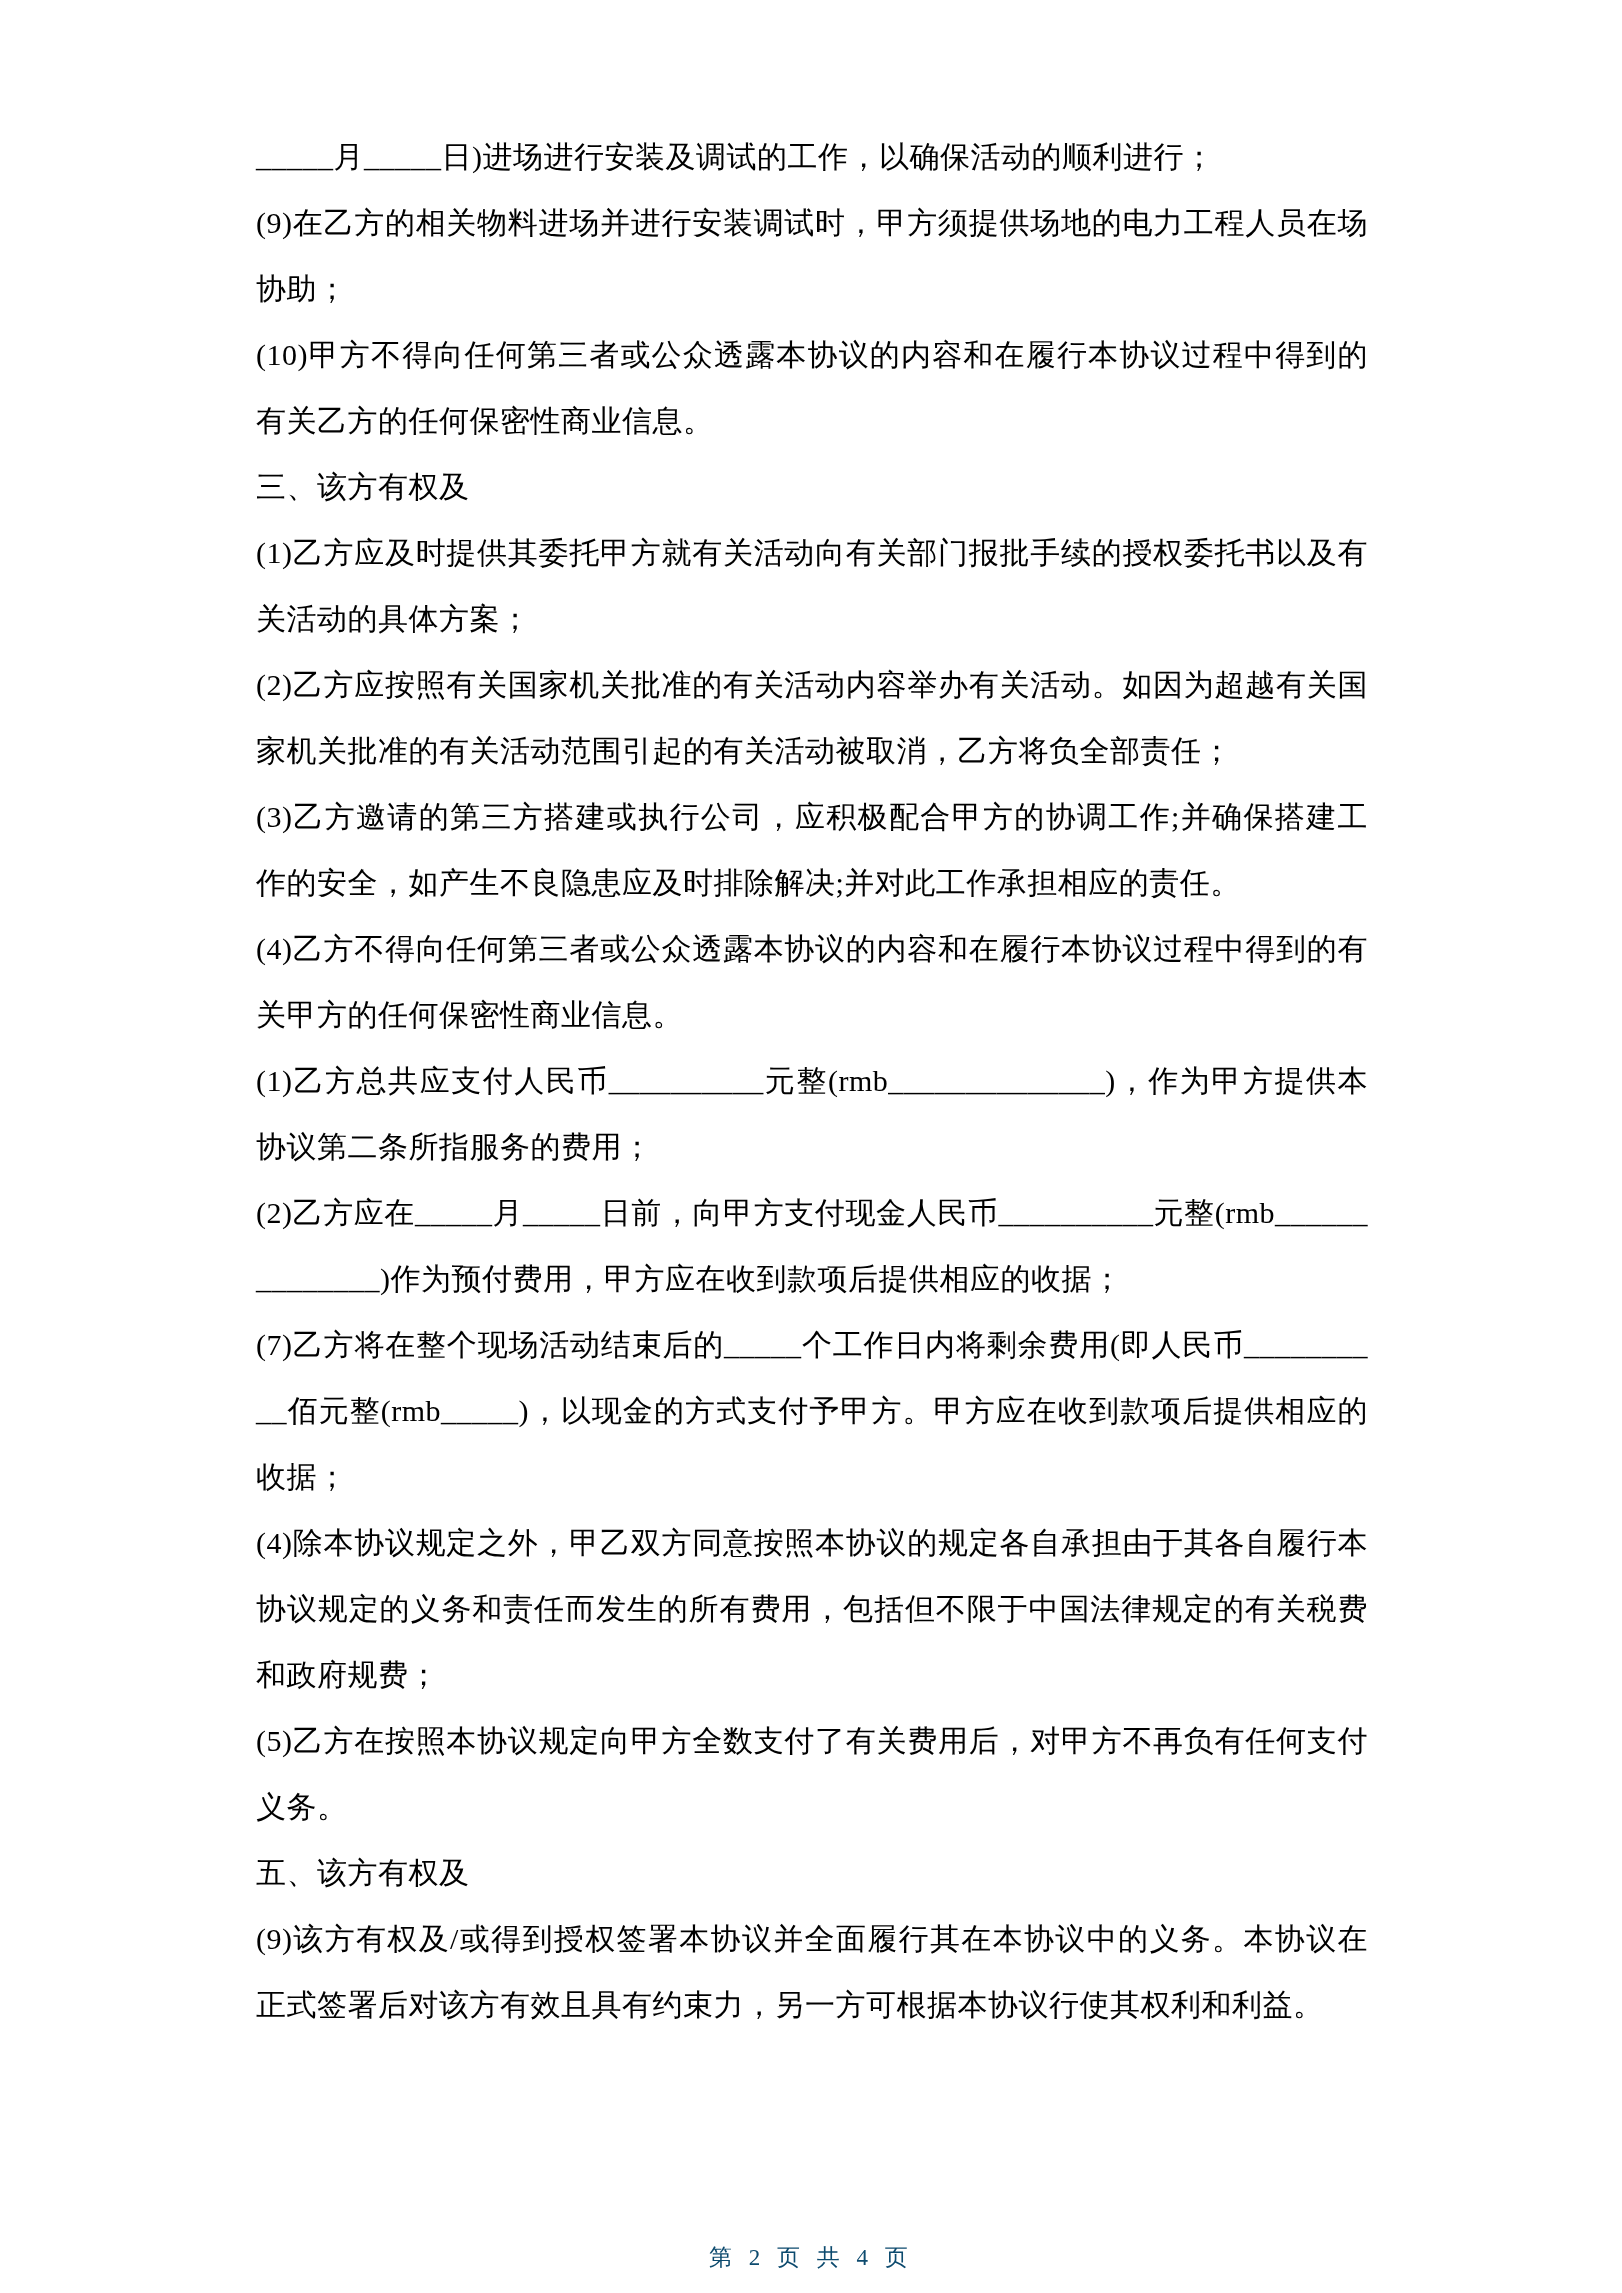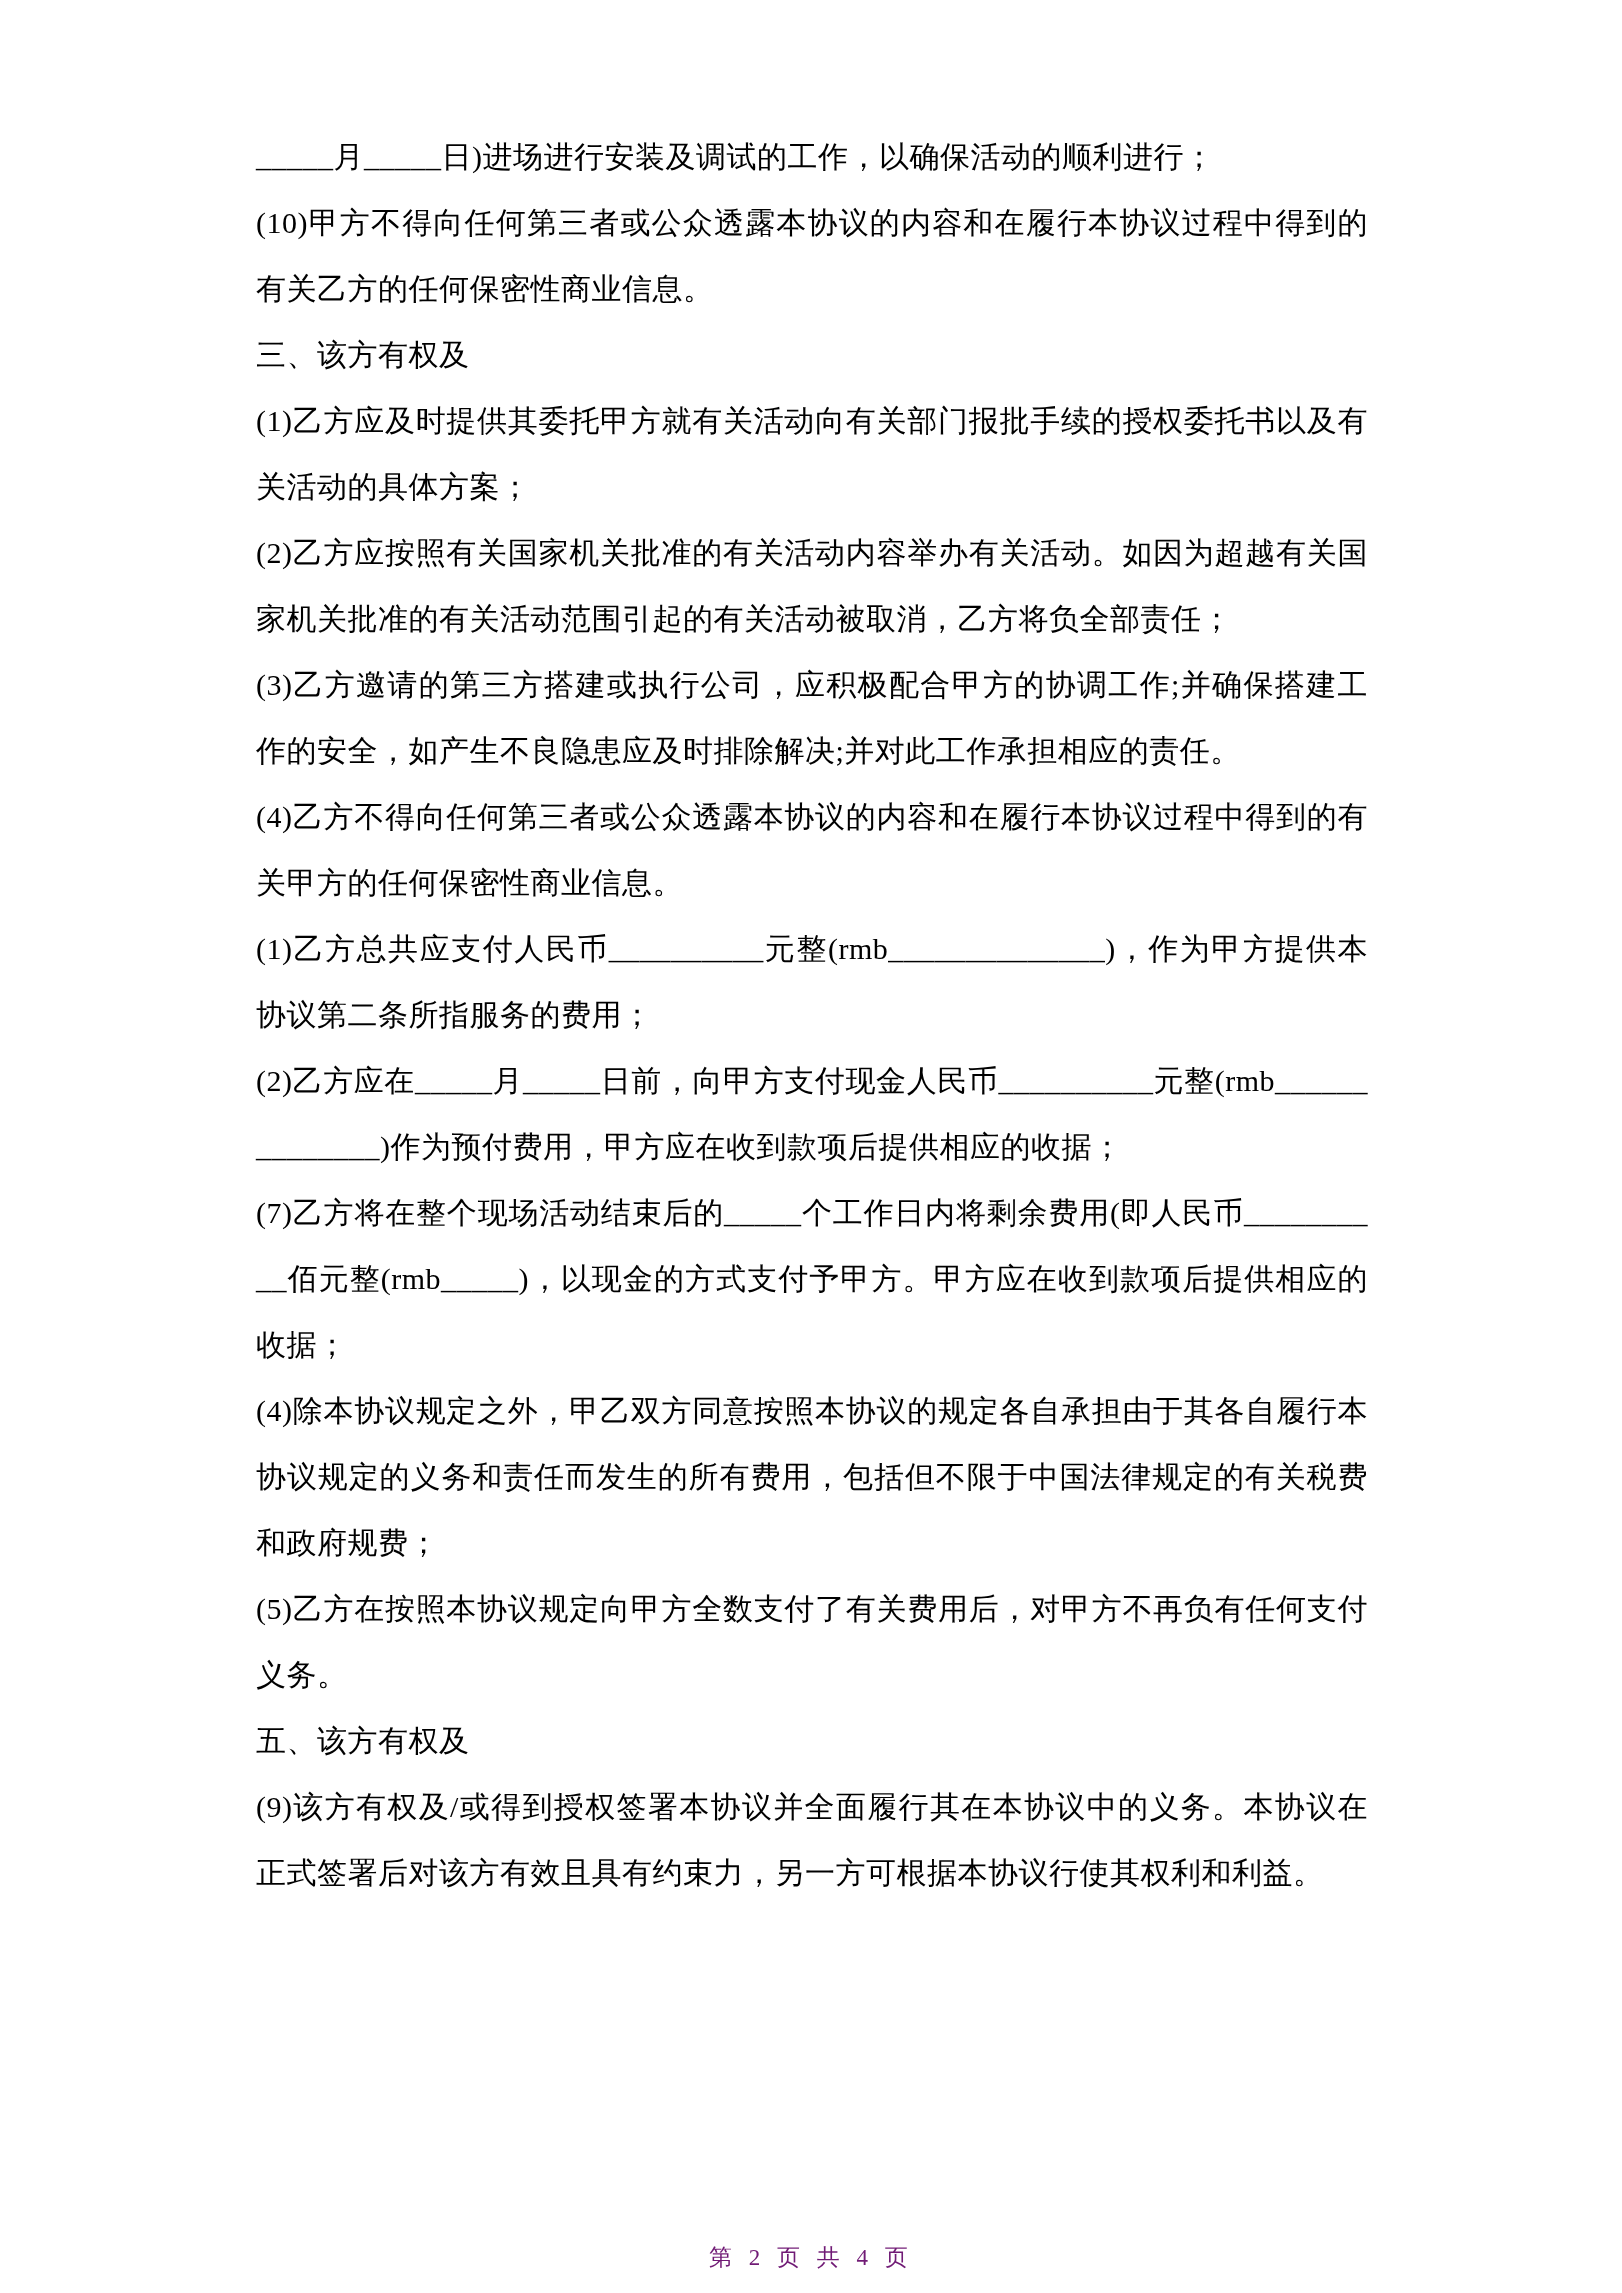--- a/index.html
+++ b/index.html
@@ -33,29 +33,30 @@
     text-align: left;
   }
   .footer {
     position: absolute;
     left: 0;
     bottom: 38px;
     width: 100%;
     text-align: center;
     font-size: 23px;
     letter-spacing: 5.5px;
-    color: #701a75;
+    color: #0c4a6e;
   }
 </style>
 </head>
 <body>
 
 <div class="page">
   <div class="content">
     <p>_____月_____日)进场进行安装及调试的工作，以确保活动的顺利进行；</p>
+    <p>(9)在乙方的相关物料进场并进行安装调试时，甲方须提供场地的电力工程人员在场协助；</p>
     <p>(10)甲方不得向任何第三者或公众透露本协议的内容和在履行本协议过程中得到的有关乙方的任何保密性商业信息。</p>
     <p class="heading">三、该方有权及</p>
     <p>(1)乙方应及时提供其委托甲方就有关活动向有关部门报批手续的授权委托书以及有关活动的具体方案；</p>
     <p>(2)乙方应按照有关国家机关批准的有关活动内容举办有关活动。如因为超越有关国家机关批准的有关活动范围引起的有关活动被取消，乙方将负全部责任；</p>
     <p>(3)乙方邀请的第三方搭建或执行公司，应积极配合甲方的协调工作;并确保搭建工作的安全，如产生不良隐患应及时排除解决;并对此工作承担相应的责任。</p>
     <p>(4)乙方不得向任何第三者或公众透露本协议的内容和在履行本协议过程中得到的有关甲方的任何保密性商业信息。</p>
     <p>(1)乙方总共应支付人民币__________元整(rmb______________)，作为甲方提供本协议第二条所指服务的费用；</p>
     <p>(2)乙方应在_____月_____日前，向甲方支付现金人民币__________元整(rmb______________)作为预付费用，甲方应在收到款项后提供相应的收据；</p>
     <p>(7)乙方将在整个现场活动结束后的_____个工作日内将剩余费用(即人民币__________佰元整(rmb_____)，以现金的方式支付予甲方。甲方应在收到款项后提供相应的收据；</p>
     <p>(4)除本协议规定之外，甲乙双方同意按照本协议的规定各自承担由于其各自履行本协议规定的义务和责任而发生的所有费用，包括但不限于中国法律规定的有关税费和政府规费；</p>

